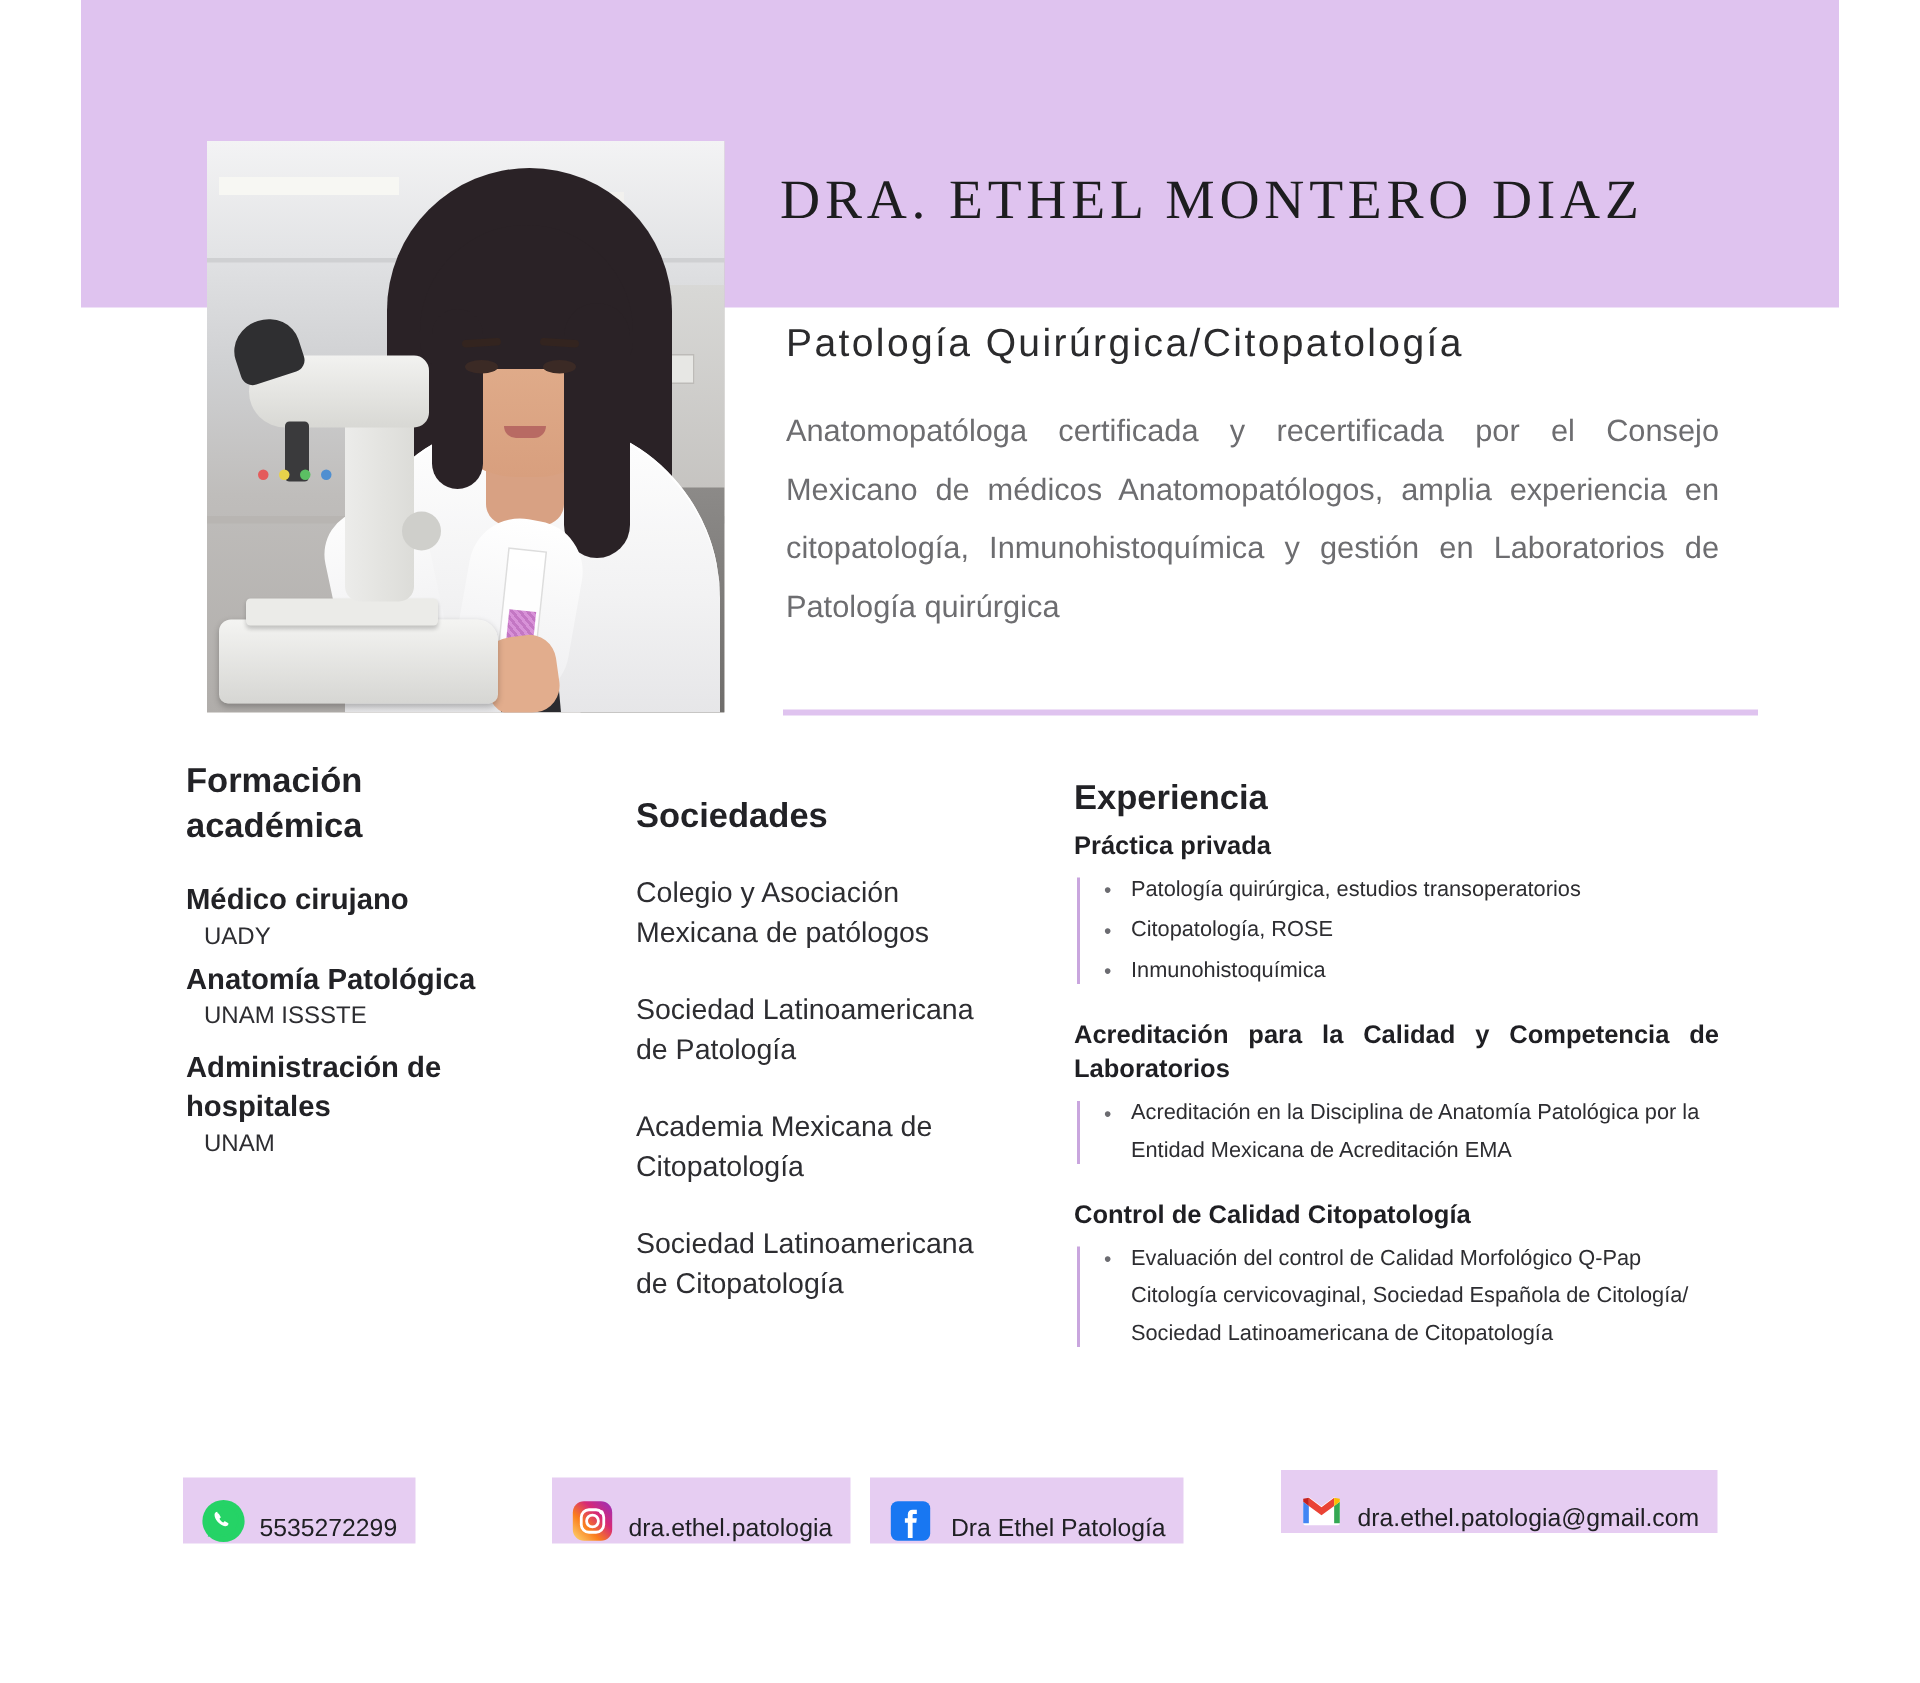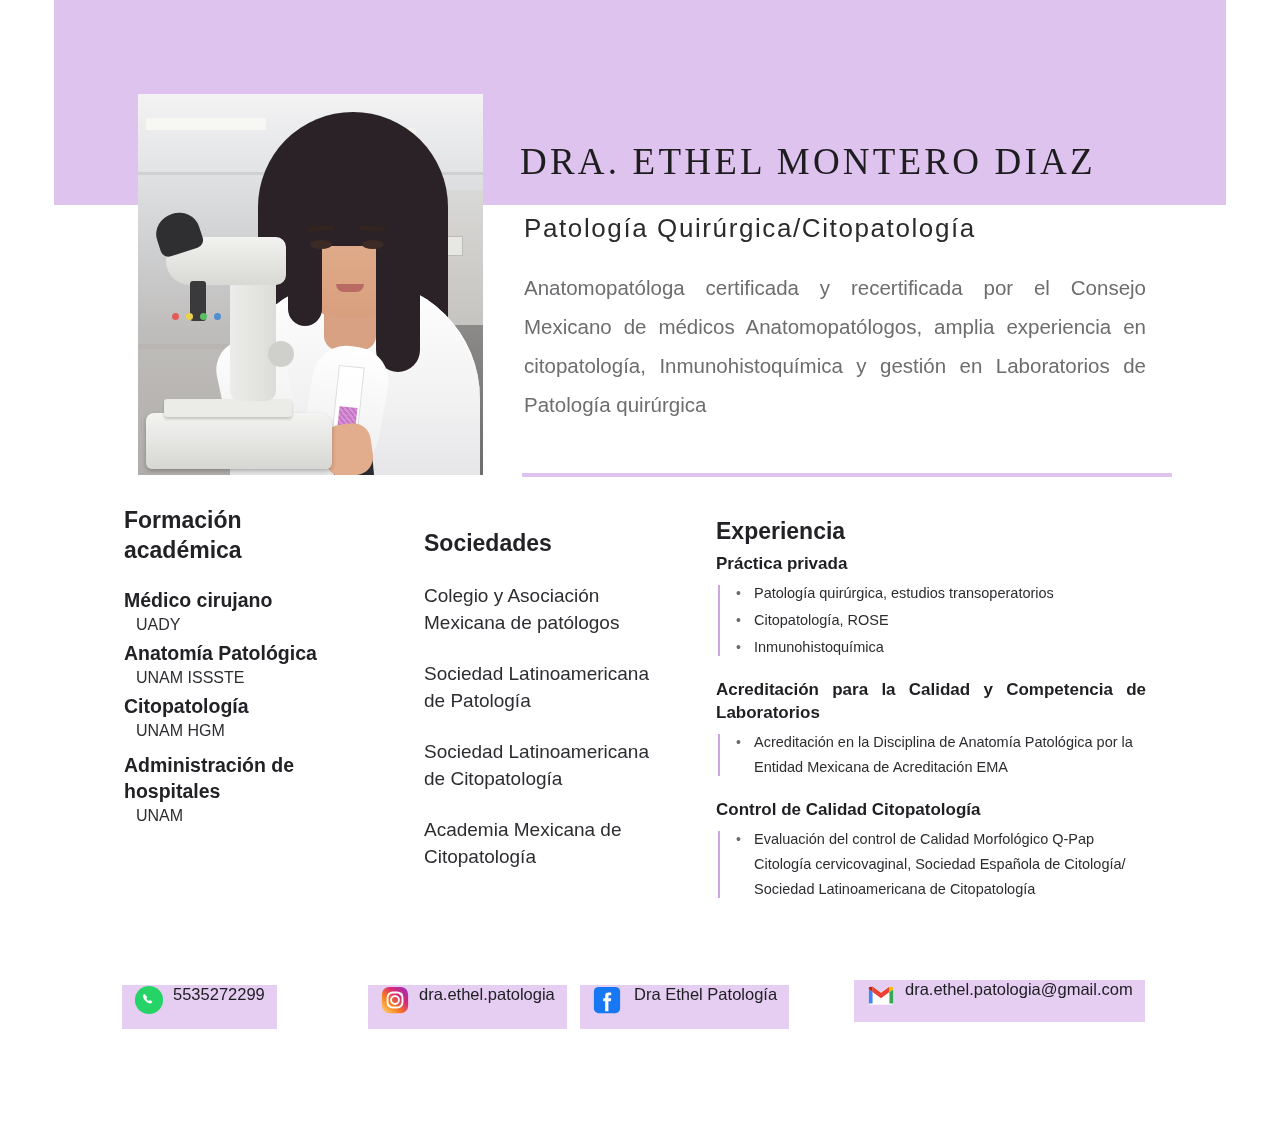--- a/index.html
+++ b/index.html
@@ -183,21 +183,21 @@
   }
   .arm-left {
     position:absolute; left: 84px; top: 244px; width: 70px; height: 116px;
     background: linear-gradient(180deg,#fdfdfd,#ededef);
     border-radius: 30px; transform: rotate(-12deg);
   }
 
   
   .hdr-name {
     position: absolute;
-    left: 520px; top: 140px; width: 700px;
+    left: 520px; top: 112px; width: 700px;
     font-family: "Liberation Serif", serif;
     font-size: 37px;
     letter-spacing: 3.2px;
     color: #1d1d1f;
     white-space: nowrap;
   }
   .hdr-sub {
     position: absolute;
     left: 524px; top: 213px; width: 680px;
     font-size: 26px;
@@ -246,21 +246,21 @@
   .bar-block:before {
     content:""; position:absolute; left: 2px; top: 4px; width: 2px; height: calc(100% - 8px);
     background:#c9a6de;
   }
   .bar-block ul.plain li { padding-left: 38px; }
   .bar-block ul.plain li:before { left: 20px; }
 
   
   .contact {
     position: absolute; height: 44px; background: #e6cdf2;
-    display: flex; align-items: flex-start; gap: 9px; padding: 0 12px;
+    display: flex; align-items: flex-end; gap: 9px; padding: 0 12px;
   }
   .contact span.txt { font-size: 16.5px; color: #202024; white-space: nowrap; }
   .c-wa  { left: 122px;  top: 985px; }
   .c-ig  { left: 324px;  top: 985px; margin-left: 44px; }
   .c-fb  { left: 580px;  top: 985px; gap: 12px; }
   .c-ml  { left: 854px;  top: 980px; height: 42px; }
 
   .ico { width: 30px; height: 30px; flex: 0 0 30px; display:block; }
 </style>
 </head>
@@ -322,35 +322,31 @@
 
     <div>
       <div class="c1-degree">Médico cirujano</div>
       <div class="c1-school">UADY</div>
     </div>
     <div>
       <div class="c1-degree" style="margin-top:6px">Anatomía Patológica</div>
       <div class="c1-school">UNAM ISSSTE</div>
     </div>
     <div>
-      <div class="c1-degree" style="margin-top:6px">Citopatología</div>
-      <div class="c1-school">UNAM HGM</div>
-    </div>
-    <div>
       <div class="c1-degree" style="margin-top:12px">Administración de hospitales</div>
       <div class="c1-school">UNAM</div>
     </div>
   </div>
 
   <div class="col2">
     <div class="col-title">Sociedades</div>
     <div class="c2-item">Colegio y Asociación Mexicana de patólogos</div>
     <div class="c2-item">Sociedad Latinoamericana de Patología</div>
+    <div class="c2-item">Academia Mexicana de Citopatología</div>
     <div class="c2-item">Sociedad Latinoamericana de Citopatología</div>
-    <div class="c2-item">Academia Mexicana de Citopatología</div>
   </div>
 
   <div class="col3">
     <div class="col-title">Experiencia</div>
 
     <div>
       <div class="c3-h first">Práctica privada</div>
       <div class="bar-block">
         <ul class="plain">
           <li>Patología quirúrgica, estudios transoperatorios</li>

